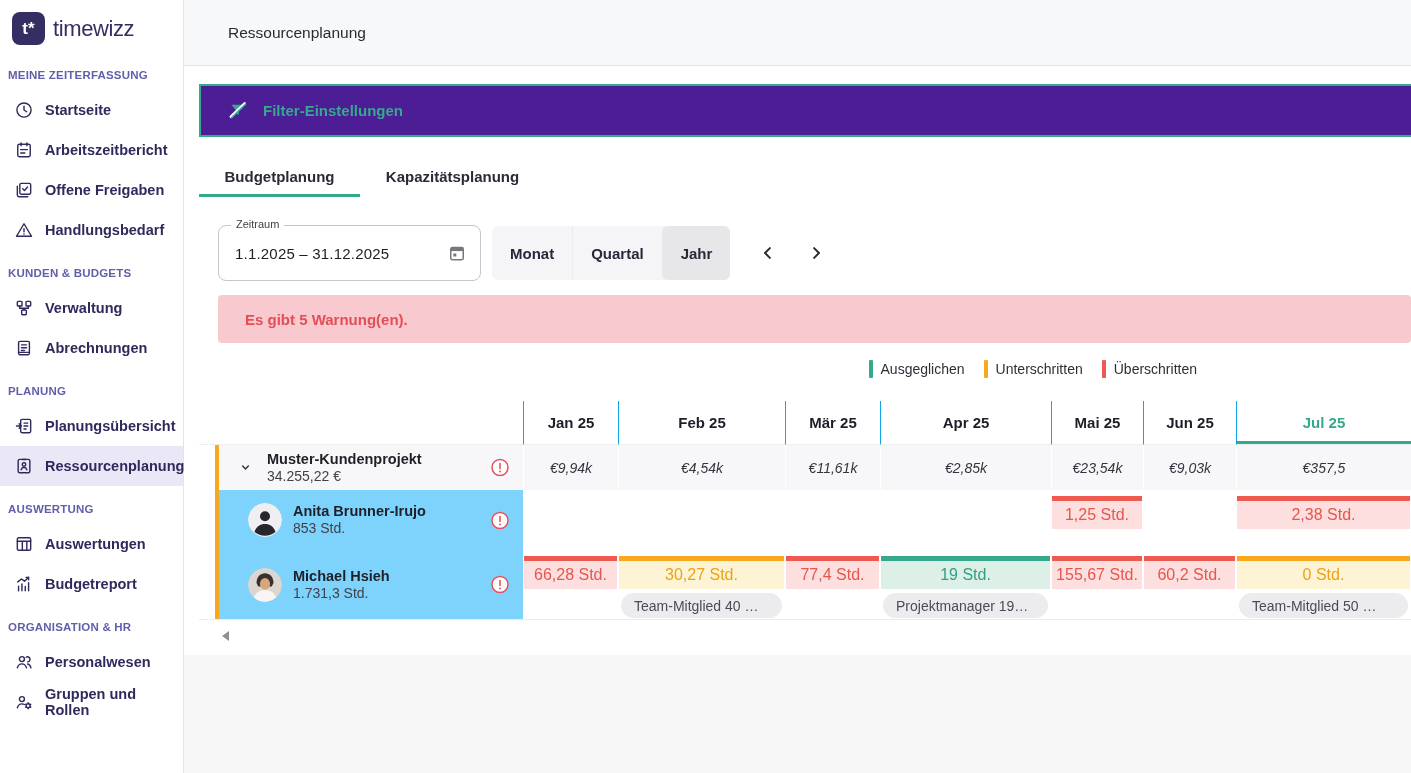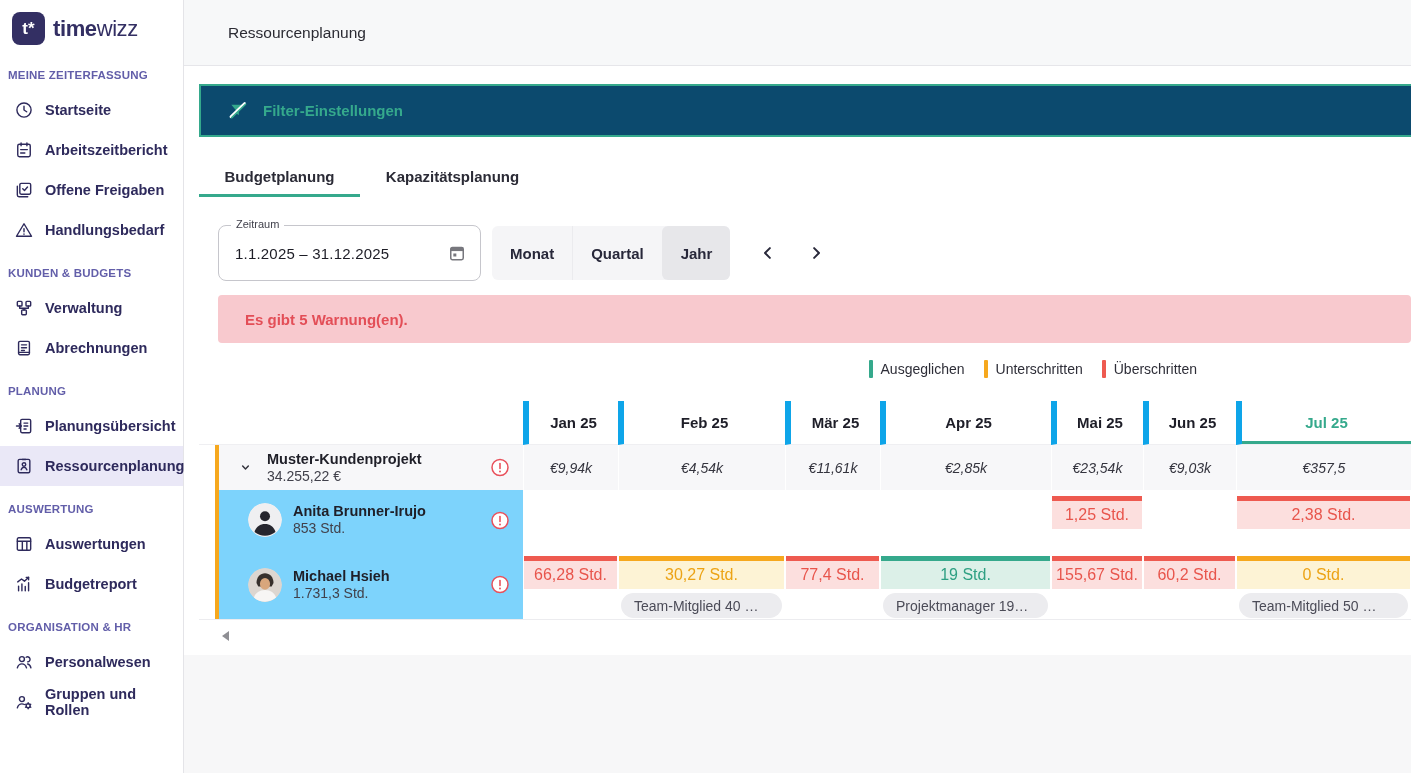--- a/index.html
+++ b/index.html
@@ -10,35 +10,35 @@
     background:#f7f7f8; color:#26262f;
   }
   .app { display:flex; width:1411px; height:773px; }
 
   
   .sidebar { width:184px; min-width:184px; background:#fff; border-right:1px solid #e4e4e8; }
   .logo { display:flex; align-items:center; gap:8px; padding:11px 0 6px 12px; height:52px; cursor:pointer; }
   .logo-badge { width:33px; height:33px; border-radius:8px; background:#332f63; color:#fff;
     display:flex; align-items:center; justify-content:center; font-weight:800; font-size:17px; }
   .logo-text { font-size:22px; color:#332f63; letter-spacing:-0.4px; }
-  .logo-text b { font-weight:700;text-align:right; }
+  .logo-text b { font-weight:400;text-align:right; }
   .nav-section-label { padding:17px 8px 9px 8px; font-size:11.5px; font-weight:700; color:#625ea9; letter-spacing:.2px; }
   .nav-item { height:40px; display:flex; align-items:center; gap:11px; padding-left:14px;
     font-size:14.5px; font-weight:600; color:#2e2a5c; cursor:pointer; }
   .nav-item.active { background:#eae8f7; }
   .icn { display:inline-flex; width:20px; height:20px; align-items:center; justify-content:center; }
 
   
   .main { flex:1; display:flex; flex-direction:column; min-width:0; }
   .topbar { height:66px; background:#f7f8f9; border-bottom:1px solid #e6e6ea;
     display:flex; align-items:center; padding-left:44px; font-size:15.5px; color:#2b2b33; }
   .card { background:#fff; height:589px; padding-left:15px; position:relative; }
 
   .filter-bar { margin-top:18px; height:53px; border:2px solid #35a98c; border-right:none;
-    display:flex; align-items:center; gap:15px; padding-left:27px; cursor:pointer; background:#0c4a6e; }
+    display:flex; align-items:center; gap:15px; padding-left:27px; cursor:pointer; background:#4c1d95; }
   .filter-label { color:#35a98c; font-size:15px; font-weight:600; }
 
   .tabs { margin-top:22px; height:38px; display:flex; }
   .tab { display:flex; align-items:center; justify-content:center; font-size:15px; font-weight:700;
     color:#2b2b36; cursor:pointer; border-bottom:3px solid transparent; }
   .tab.w0 { width:161px; } .tab.w1 { width:185px; }
   .tab.active { border-bottom-color:#35a98c; }
 
   .controls { margin-top:27px; height:58px; display:flex; align-items:center; }
   .zeitraum { position:relative; margin-left:19px; width:263px; height:56px; border:1px solid #c6c6cc;
@@ -61,21 +61,21 @@
   .legend-row { margin-top:15px; height:22px; display:flex; justify-content:flex-end;
     padding-right:214px; gap:19px; align-items:center; }
   .leg-item { display:flex; align-items:center; gap:8px; font-size:14px; color:#2e2e38; }
   .leg-bar { width:4px; height:18px; border-radius:1px; }
 
   
   .rtable { margin-top:21px; width:1212px; }
   .trow { display:grid; grid-template-columns:324px 95px 167px 95px 171px 92px 93px 175px; }
   .thead { height:44px; }
   .th { display:flex; align-items:center; justify-content:center; font-size:15px; font-weight:700;
-    color:#1e1e28; border-left:6px solid #0ea5e9; border-bottom:1px solid #efeff2; }
+    color:#1e1e28; border-left:1px solid #0ea5e9; border-bottom:1px solid #efeff2; }
   .th.namecol { border-left:none; }
   .th.current { color:#35a98c; box-shadow:inset 0 -3px 0 0 #35a98c; }
 
   .row-project { height:45px; }
   .row-person.h60 { height:60px; }
   .row-person.h70 { height:70px; }
 
   .name-cell { margin-left:16px; border-left:4px solid #f6a81e; display:flex; align-items:center; }
   .row-project .name-cell { background:#f7f7f9; padding-left:16px; gap:12px; }
   .row-person .name-cell { background:#7dd3fc; padding-left:29px; gap:11px; }

